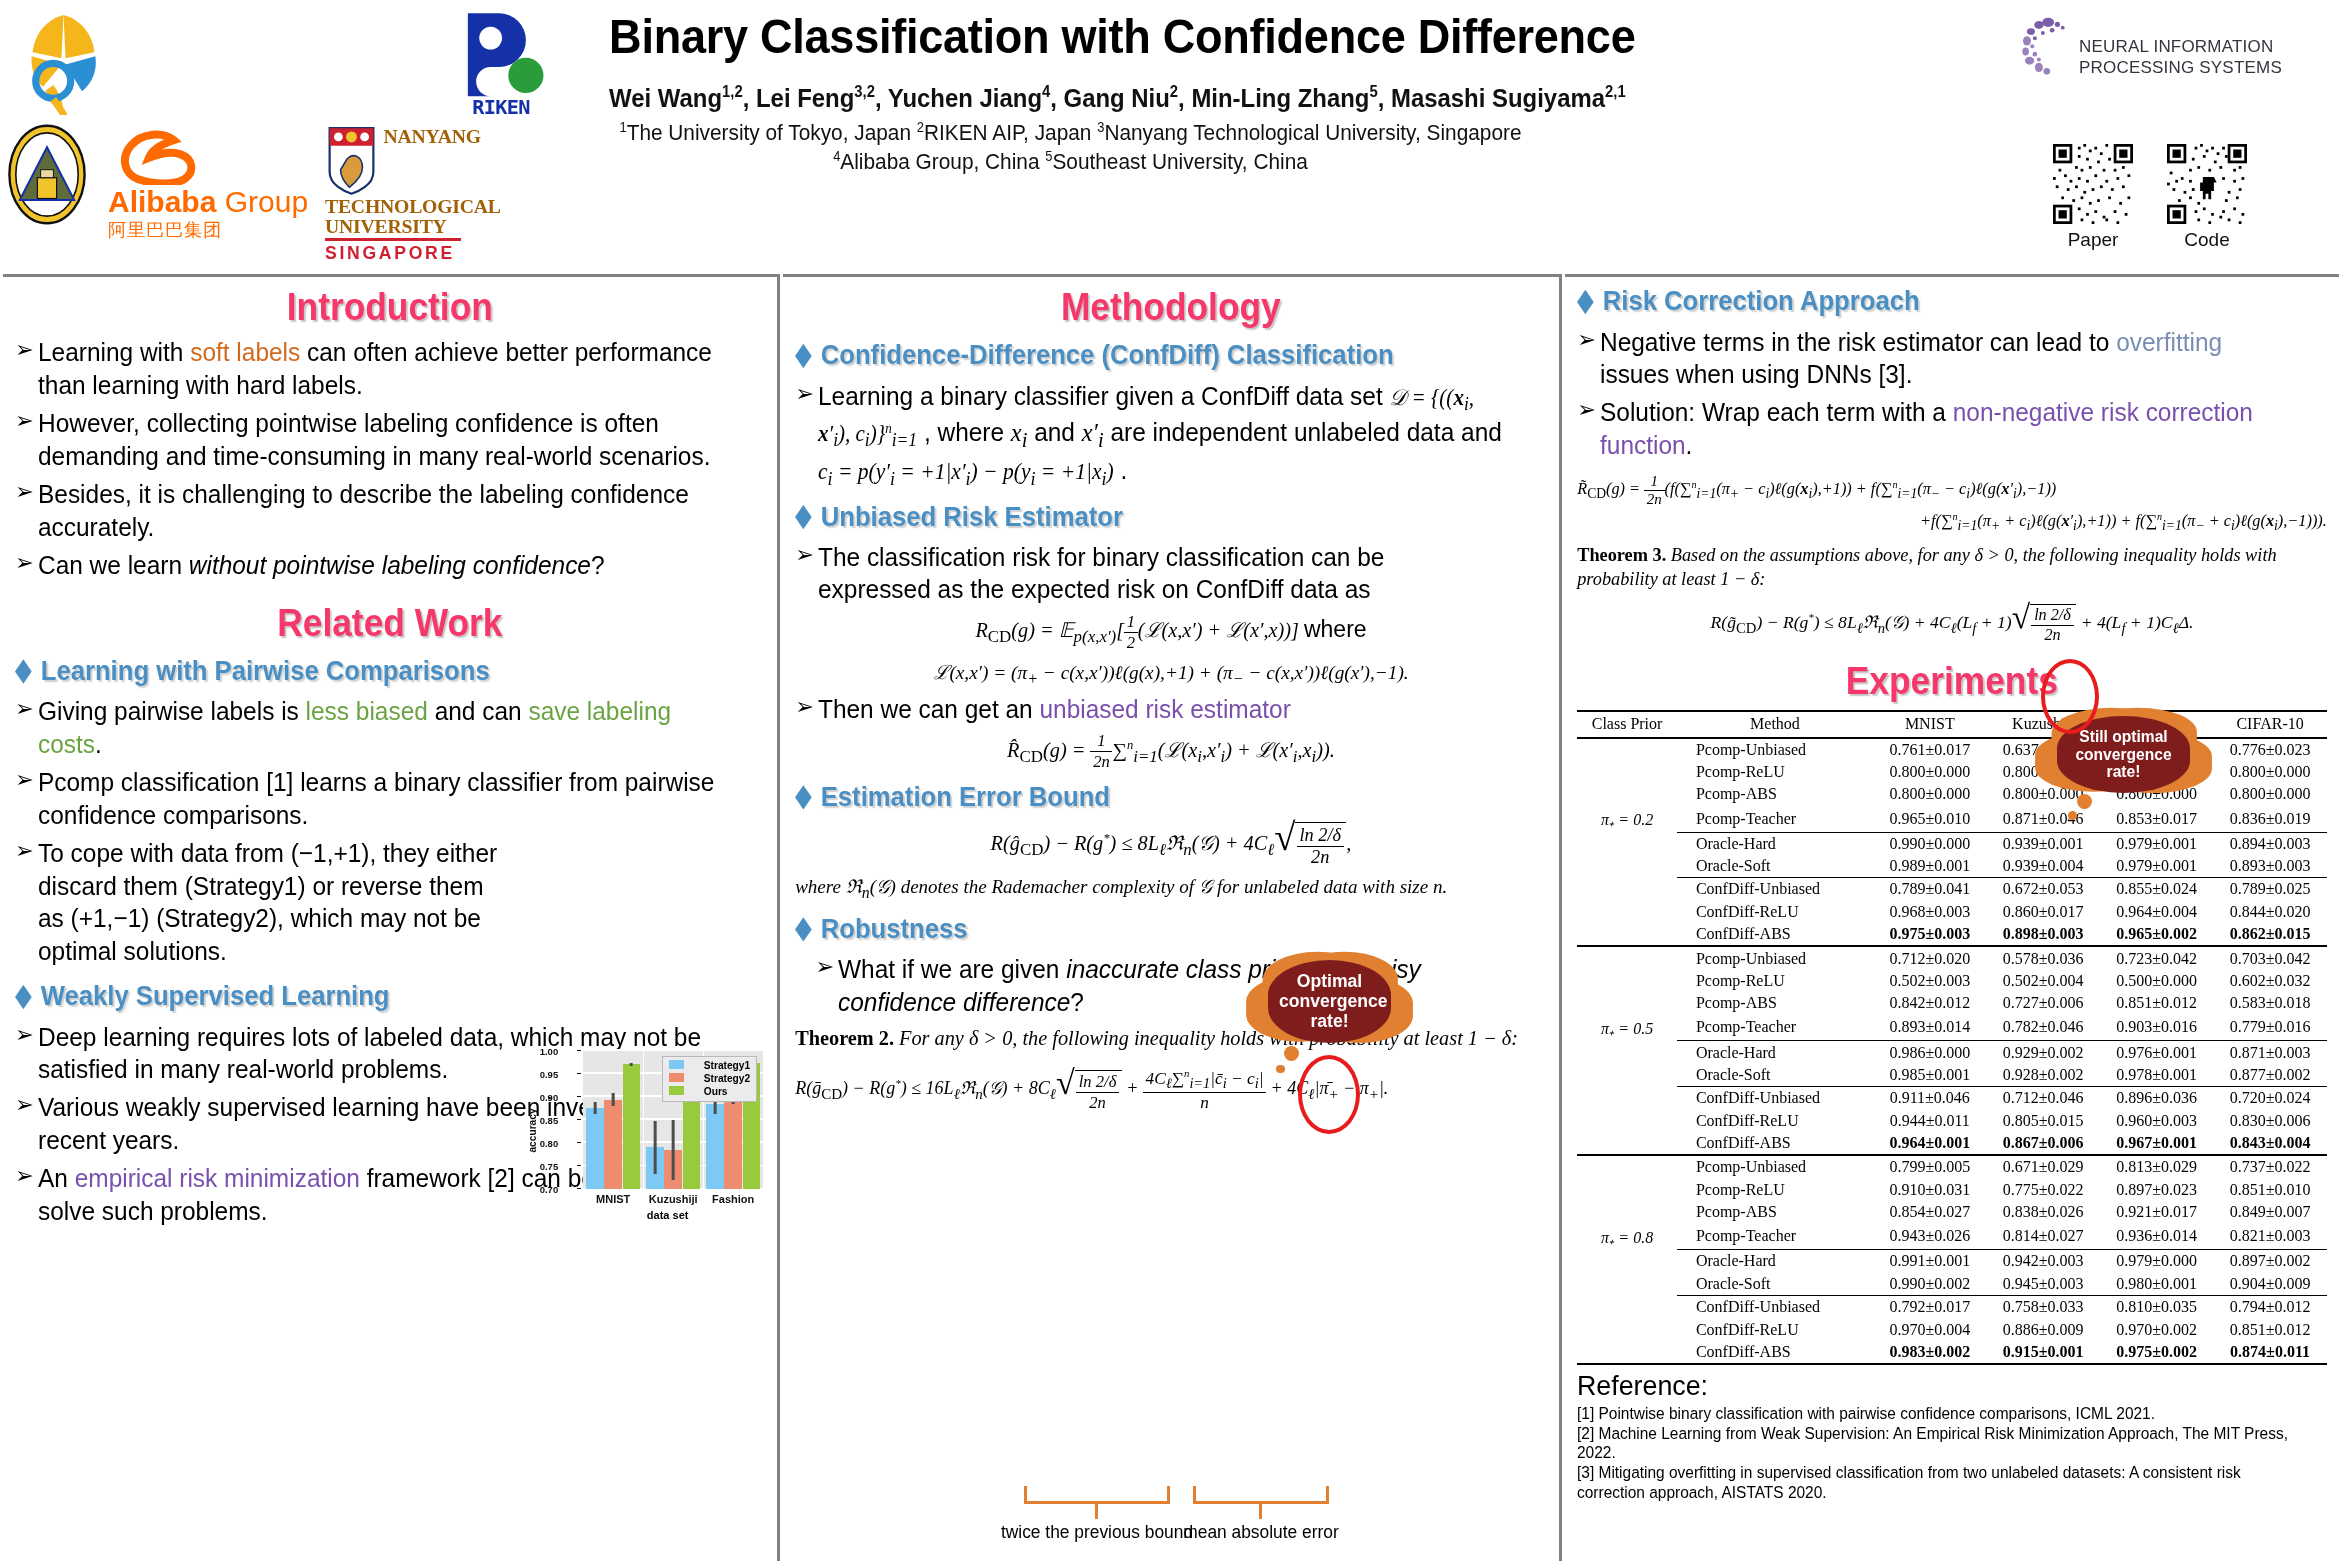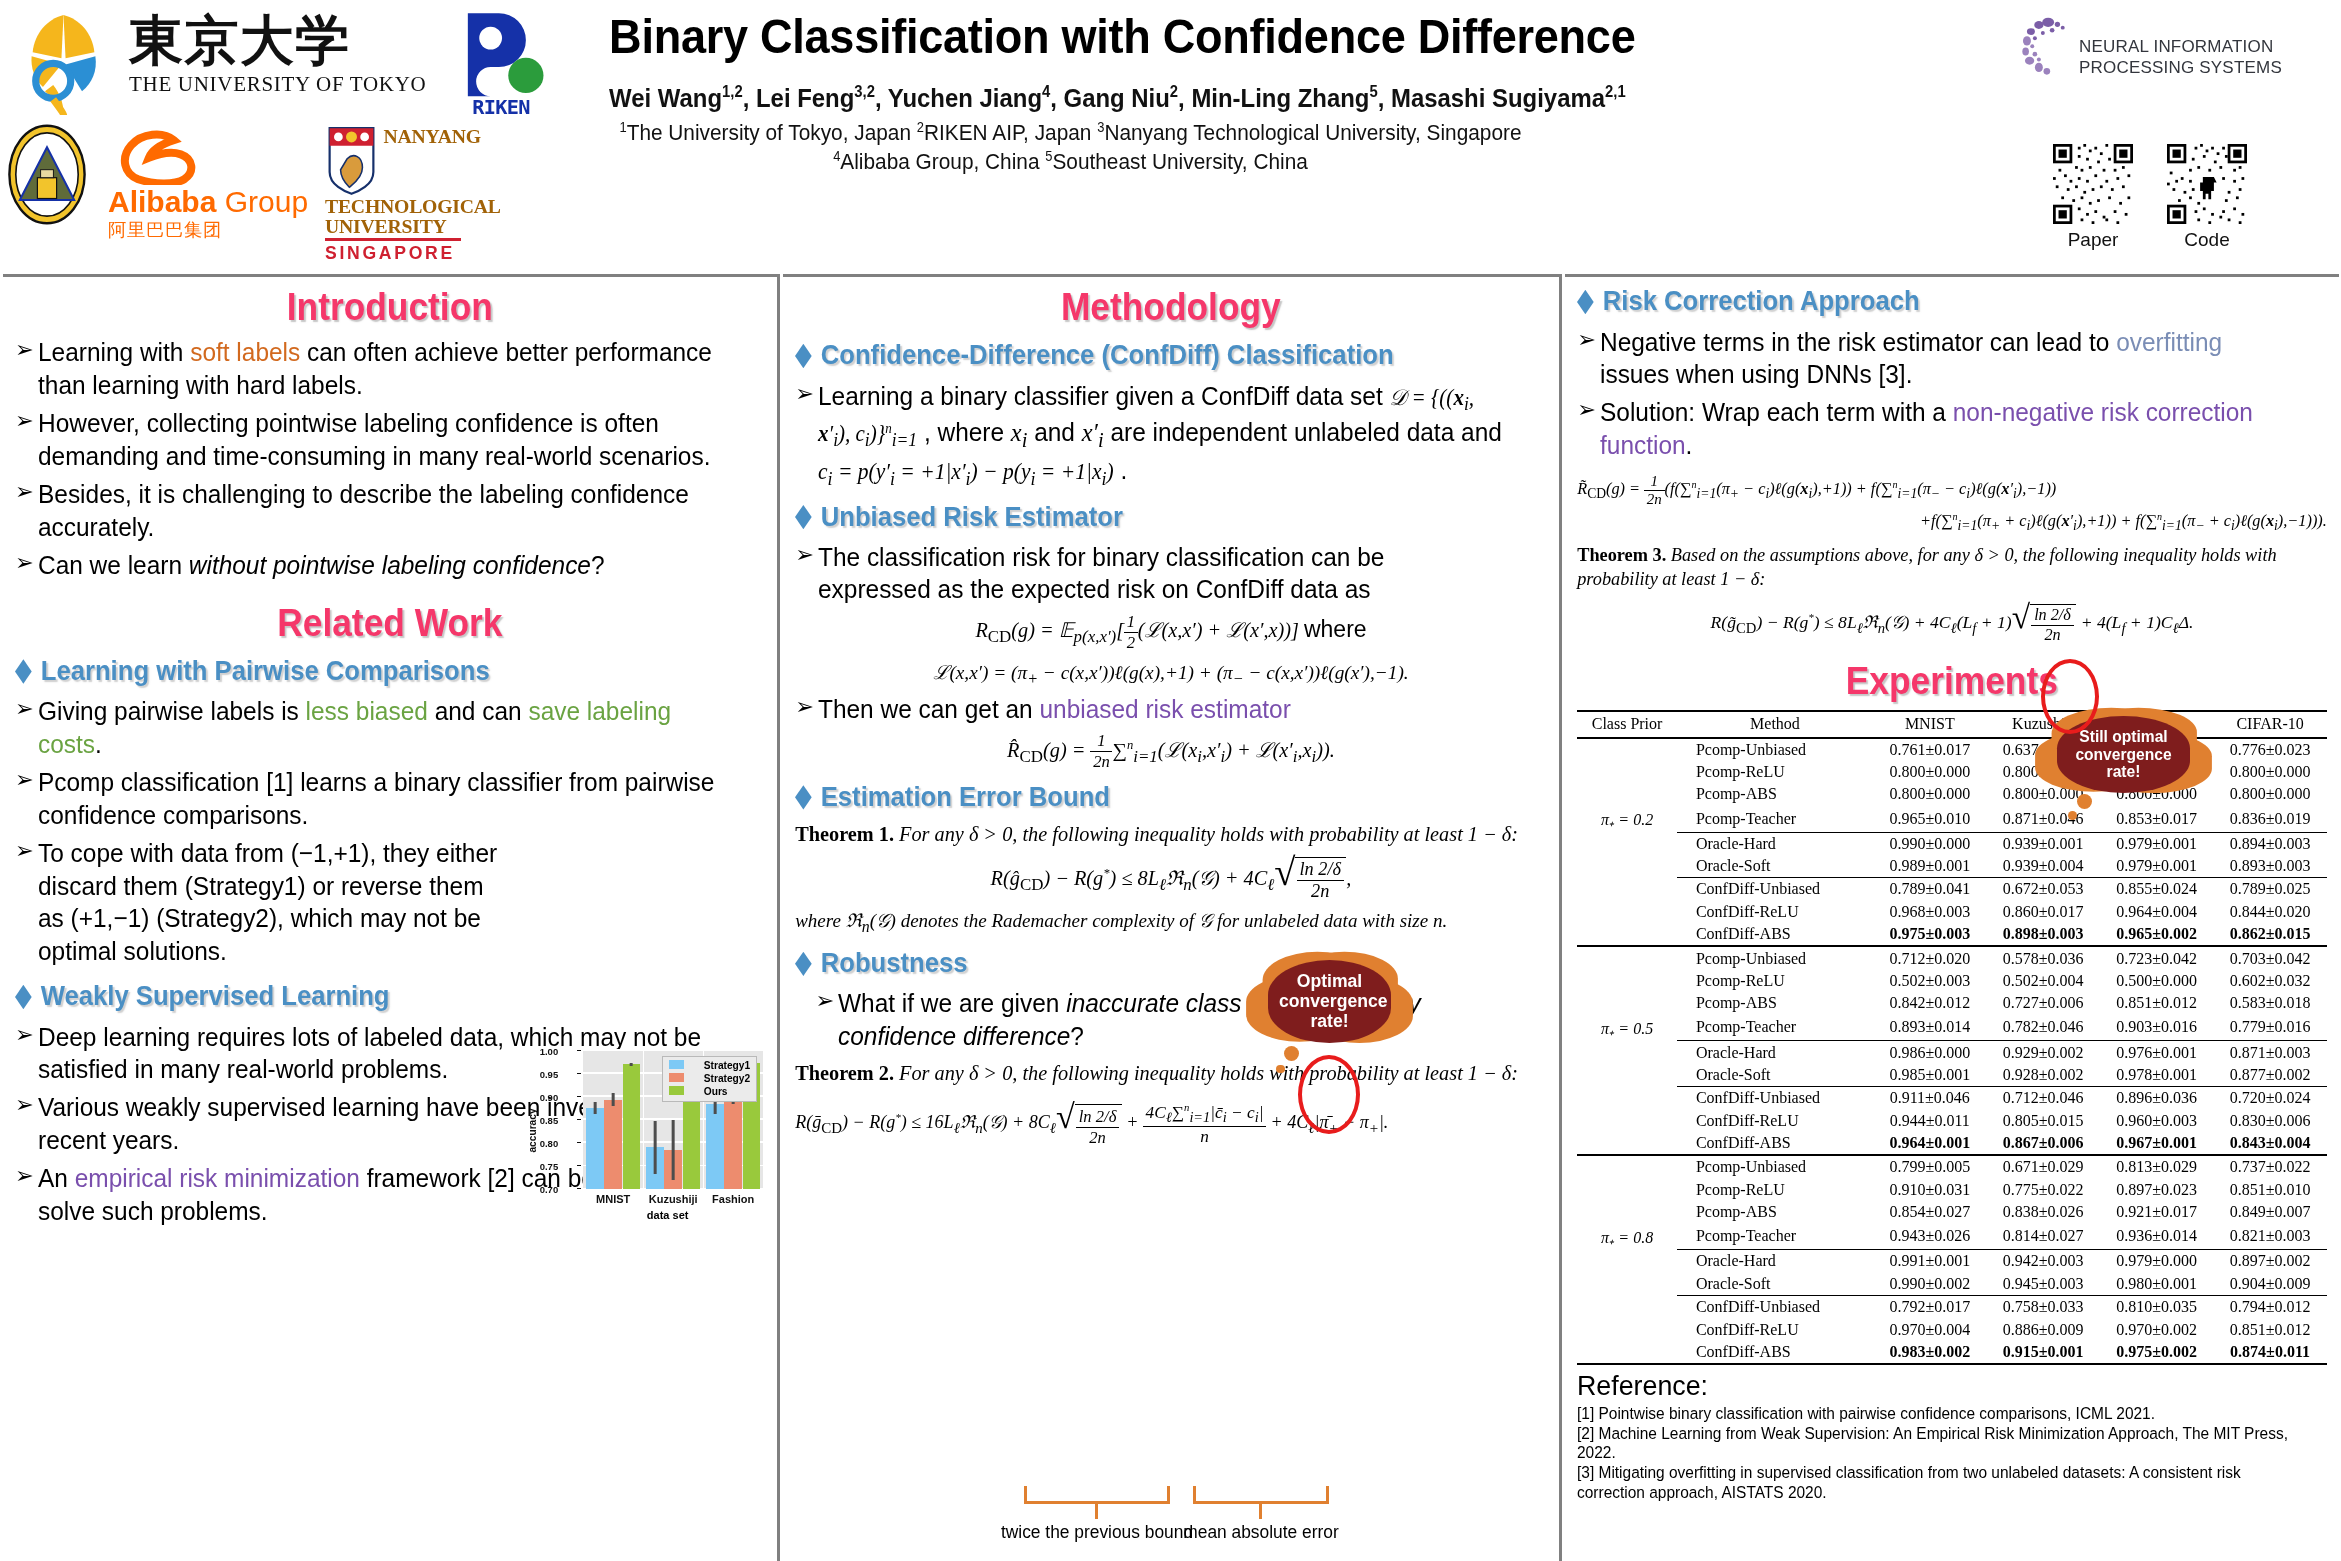--- a/index.html
+++ b/index.html
@@ -172,24 +172,20 @@
       <g>
         <path d="M50 4 C34 8 22 22 20 40 L48 46 Z" fill="#f5b61c"></path>
         <path d="M50 4 C66 8 78 22 80 40 L52 46 Z" fill="#f5b61c"></path>
         <path d="M19 44 C18 56 22 66 30 74 L48 52 Z" fill="#f5b61c"></path>
         <path d="M81 44 C83 58 78 70 68 78 L52 52 Z" fill="#2b8fd4"></path>
         <path d="M32 78 C40 86 48 92 50 100 C50 88 46 80 40 72 Z" fill="#f5b61c"></path>
         <circle cx="40" cy="68" r="17" fill="none" stroke="#2b8fd4" stroke-width="7"></circle>
         <path d="M40 86 C46 94 50 100 50 101" fill="none" stroke="#f5b61c" stroke-width="7"></path>
       </g>
     </svg>
-    <div class="logo-utokyo-text">
-      <div class="jp-title">東京大学</div>
-      <div class="en-title">THE UNIVERSITY OF TOKYO</div>
-    </div>
 
     <svg class="logo-riken" viewBox="0 0 100 110">
       <path d="M18 6 h30 a26 26 0 0 1 0 52 h-8 a14 14 0 0 0 0 28 h-22 Z" fill="#1531a8"></path>
       <circle cx="74" cy="66" r="17" fill="#2b9c3c"></circle>
       <circle cx="40" cy="30" r="11" fill="#ffffff"></circle>
     </svg>
     <div class="riken-word">RIKEN</div>
 
     <svg class="logo-seu" viewBox="0 0 100 128">
       <ellipse cx="50" cy="64" rx="47" ry="61" fill="#f2c42c" stroke="#111" stroke-width="3"></ellipse>
@@ -606,24 +602,20 @@
         </ul>
         <div class="mathline" style="font-size:20.3px">
           <span class="math">R̂<sub style="font-style:normal">CD</sub>(g) = </span><span class="frac" style="font-size:.82em"><span class="num">1</span><span class="den">2n</span></span><span class="math">∑<sup>n</sup><sub>i=1</sub>(ℒ(x<sub>i</sub>,x′<sub>i</sub>) + ℒ(x′<sub>i</sub>,x<sub>i</sub>)).</span>
         </div>
 
         <div class="sub-head" style="margin-top:9.5px">
           <span class="diamond"></span>
           <span>Estimation Error Bound</span>
         </div>
 
-        <div class="thm">
-          <b>Theorem 1.</b>
-          <i>For any δ &gt; 0, the following inequality holds with probability at least 1 − δ:</i>
-        </div>
         <div class="mathline" style="font-size:20.3px;margin:9.5px 0 4.1px 0">
           <span class="math">R(ĝ<sub style="font-style:normal">CD</sub>) − R(g<sup>*</sup>) ≤ 8L<sub>ℓ</sub>ℜ<sub>n</sub>(𝒢) + 4C<sub>ℓ</sub></span><span class="sqrt">
               <span class="rad">√</span>
               <span class="body"><span class="frac" style="font-size:.9em"><span class="num">ln 2/δ</span><span class="den">2n</span></span></span>
             </span><span class="math">,</span>
         </div>
         <div class="thm" style="font-size:19px">
           <i><span>where ℜ</span><sub>n</sub><span>(𝒢) denotes the Rademacher complexity of 𝒢 for unlabeled data with size n.</span></i>
         </div>
 

